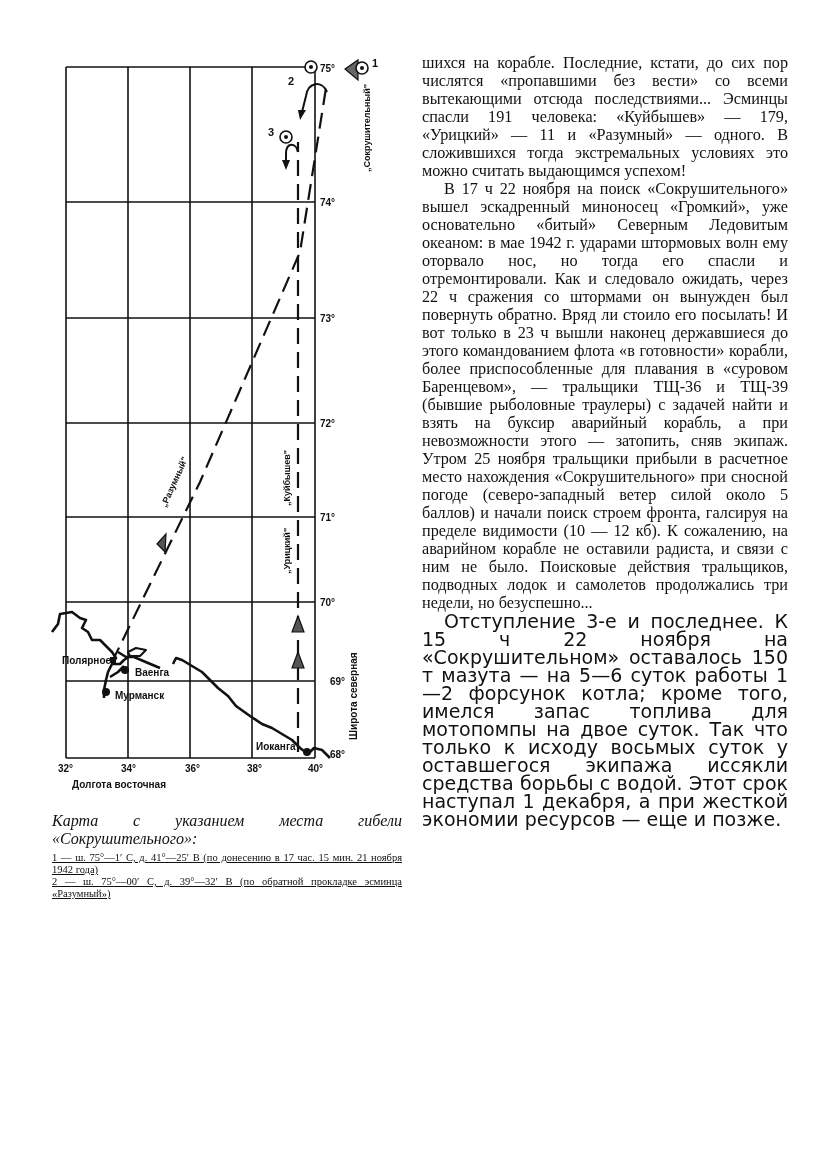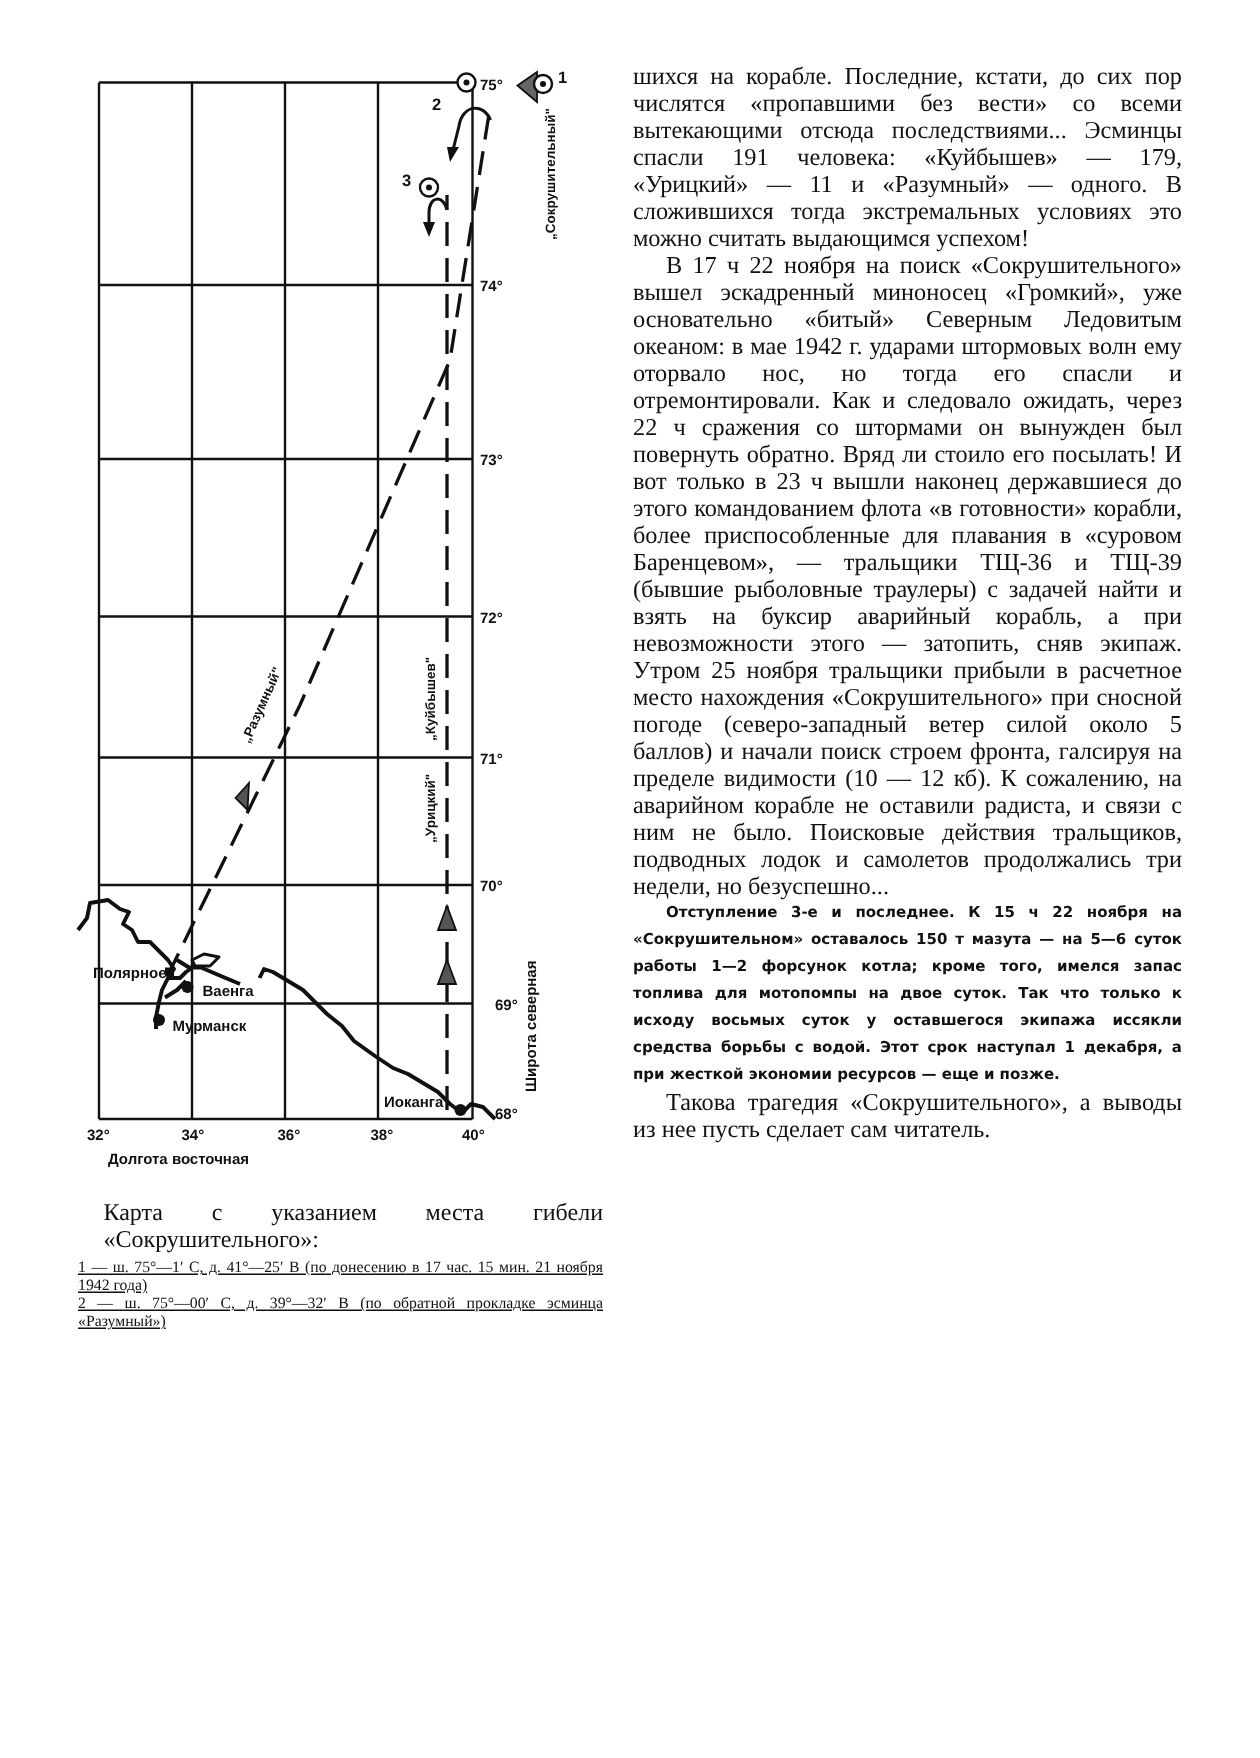--- a/index.html
+++ b/index.html
@@ -1,37 +1,37 @@
 <!DOCTYPE html>
 <html><head>
 <meta charset="utf-8">
 <style>
   html, body { margin: 0; padding: 0; background: #ffffff; }
   body { width: 840px; height: 1172px; position: relative; overflow: hidden; color: #111; }
-  #page { position: absolute; left: 0; top: 0; width: 840px; height: 1133px; }
+  #page { position: absolute; left: 0; top: 12px; width: 840px; height: 1133px; }
 
   
   #map-svg { position: absolute; left: 0; top: 0; width: 410px; height: 800px; }
   #map-svg .grid { stroke: #111; stroke-width: 1.6; fill: none; }
   #map-svg .route { stroke: #111; stroke-width: 2.2; fill: none; stroke-dasharray: 16 8; }
   #map-svg .coast { stroke: #111; stroke-width: 2.6; fill: none; stroke-linejoin: round; }
   #map-svg .lbl { font-family: "Liberation Sans", sans-serif; font-size: 10px; font-weight: bold; fill: #111; }
   #map-svg .deg { font-family: "Liberation Sans", sans-serif; font-size: 10px; font-weight: bold; fill: #111; }
   #map-svg .num { font-family: "Liberation Sans", sans-serif; font-size: 11px; font-weight: bold; fill: #111; }
 
   
   #caption { position: absolute; left: 52px; top: 800px; width: 350px; font-family: "Liberation Serif", serif; }
-  #caption-title { font-size: 16px; line-height: 18px; margin: 0 0 4px 17px; text-align: justify; }
+  #caption-title { font-style: italic; font-size: 16px; line-height: 18px; margin: 0 0 4px 0; text-align: justify; }
   .cap-item { font-size: 10.5px; line-height: 12px; margin: 0; text-align: justify; text-decoration: underline; }
 
   
   #text-col { position: absolute; left: 422px; top: 42px; width: 366px; font-family: "Liberation Serif", serif; font-size: 16.2px; line-height: 18px; }
   #text-col p { margin: 0; text-align: justify; }
   #text-col p.indent { text-indent: 22px; }
-  #text-col p.bold-para { font-family: "DejaVu Sans", sans-serif; font-weight: bold; font-size: 10px; line-height: 18px; letter-spacing: 0px; }
+  #text-col p.bold-para { font-family: "DejaVu Sans", sans-serif; font-weight: normal; font-size: 19px; line-height: 18px; letter-spacing: 0px; }
 </style>
 </head>
 <body>
 
 <div id="page">
 
   <svg id="map-svg" viewBox="0 0 410 800">
 
     <g>
       <line class="grid" x1="66" y1="55" x2="66" y2="746"></line>
@@ -119,16 +119,15 @@
   <div id="caption">
     <p id="caption-title">Карта с указанием места гибели «Сокрушительного»:</p>
     <p class="cap-item">1 — ш. 75°—1′ С, д. 41°—25′ В (по донесению в 17 час. 15 мин. 21 ноября 1942 года)</p>
     <p class="cap-item">2 — ш. 75°—00′ С, д. 39°—32′ В (по обратной прокладке эсминца «Разумный»)</p>
   </div>
 
   <div id="text-col">
     <p>шихся на корабле. Последние, кстати, до сих пор числятся «пропавшими без вести» со всеми вытекающими отсюда последствиями... Эсминцы спасли 191 человека: «Куйбышев» — 179, «Урицкий» — 11 и «Разумный» — одного. В сложившихся тогда экстремальных условиях это можно считать выдающимся успехом!</p>
     <p class="indent">В 17 ч 22 ноября на поиск «Сокрушительного» вышел эскадренный миноносец «Громкий», уже основательно «битый» Северным Ледовитым океаном: в мае 1942 г. ударами штормовых волн ему оторвало нос, но тогда его спасли и отремонтировали. Как и следовало ожидать, через 22 ч сражения со штормами он вынужден был повернуть обратно. Вряд ли стоило его посылать! И вот только в 23 ч вышли наконец державшиеся до этого командованием флота «в готовности» корабли, более приспособленные для плавания в «суровом Баренцевом», — тральщики ТЩ-36 и ТЩ-39 (бывшие рыболовные траулеры) с задачей найти и взять на буксир аварийный корабль, а при невозможности этого — затопить, сняв экипаж. Утром 25 ноября тральщики прибыли в расчетное место нахождения «Сокрушительного» при сносной погоде (северо-западный ветер силой около 5 баллов) и начали поиск строем фронта, галсируя на пределе видимости (10 — 12 кб). К сожалению, на аварийном корабле не оставили радиста, и связи с ним не было. Поисковые действия тральщиков, подводных лодок и самолетов продолжались три недели, но безуспешно...</p>
     <p class="indent bold-para">Отступление 3-е и последнее. К 15 ч 22 ноября на «Сокрушительном» оставалось 150 т мазута — на 5—6 суток работы 1—2 форсунок котла; кроме того, имелся запас топлива для мотопомпы на двое суток. Так что только к исходу восьмых суток у оставшегося экипажа иссякли средства борьбы с водой. Этот срок наступал 1 декабря, а при жесткой экономии ресурсов — еще и позже.</p>
-    <p class="indent">Такова трагедия «Сокрушительного», а выводы из нее пусть сделает сам читатель.</p>
   </div>
 
 </div>
 
 </body></html>

